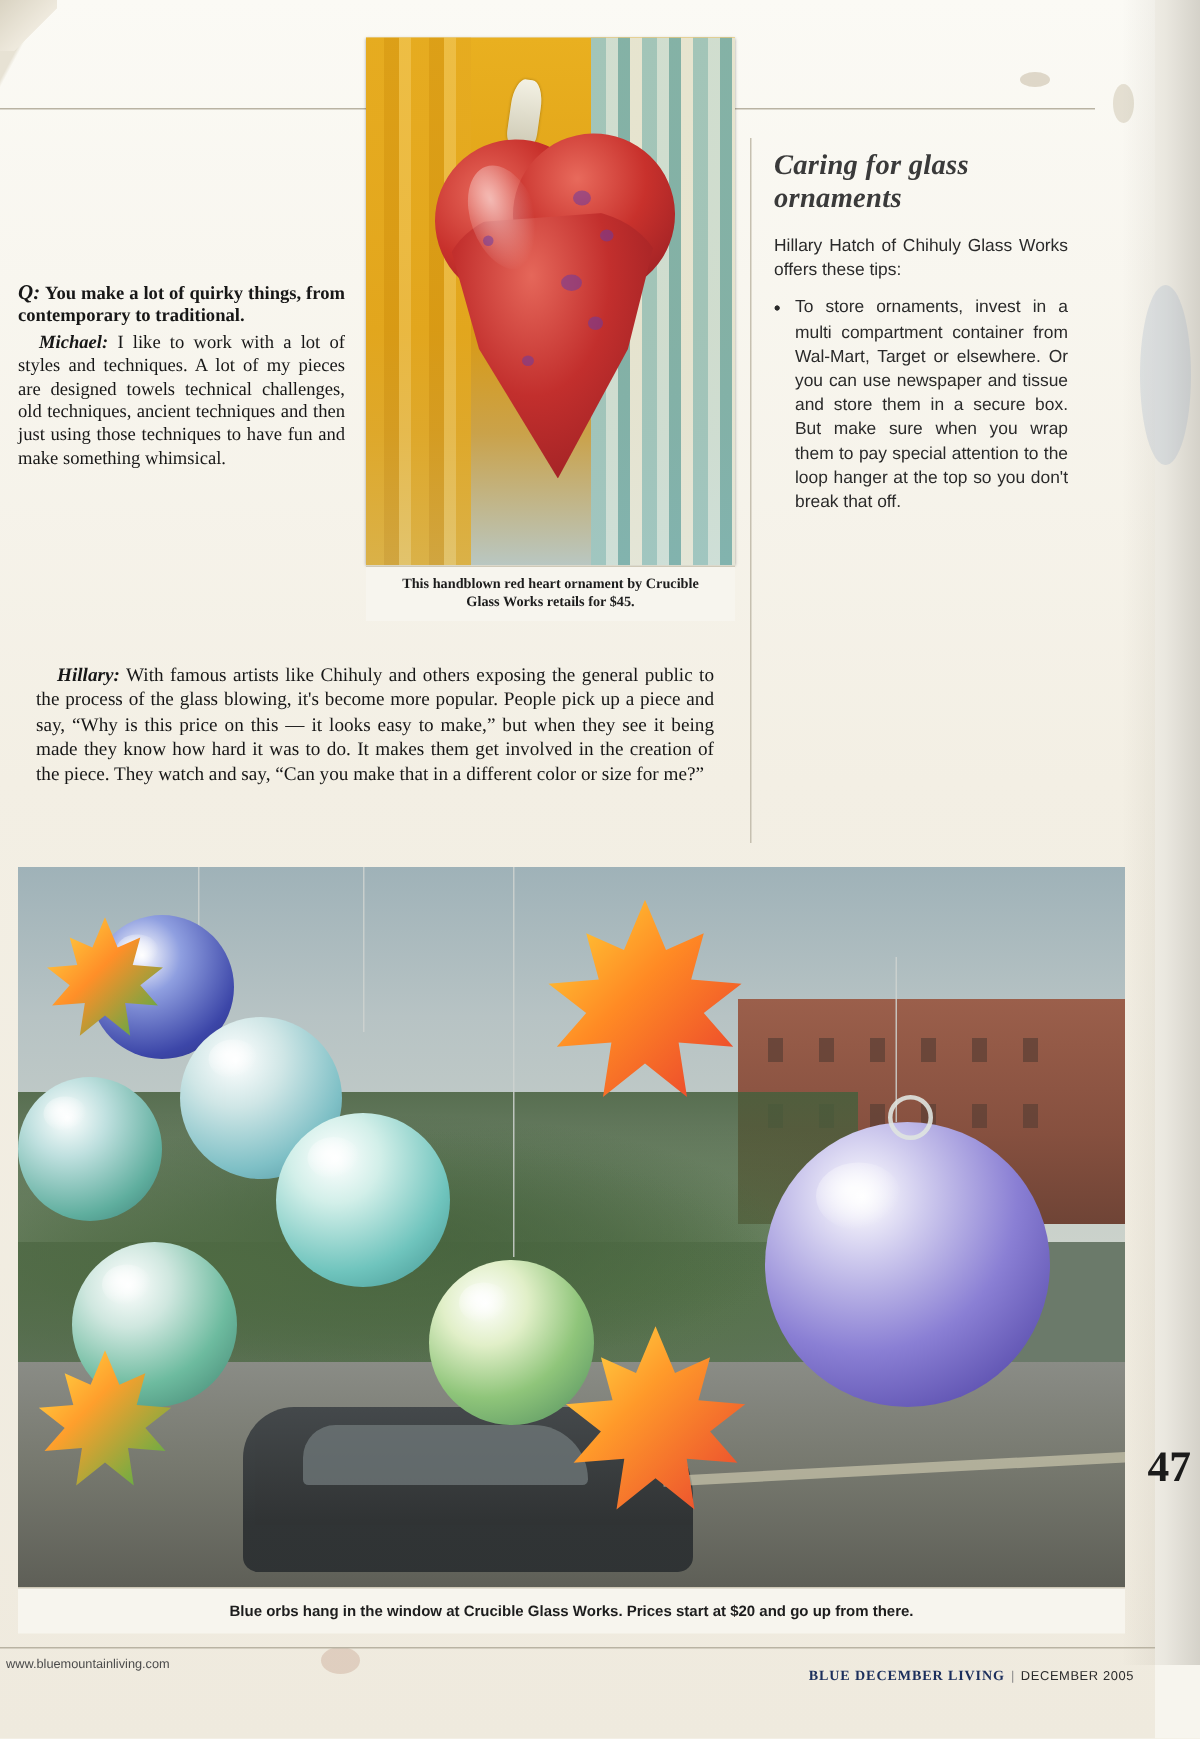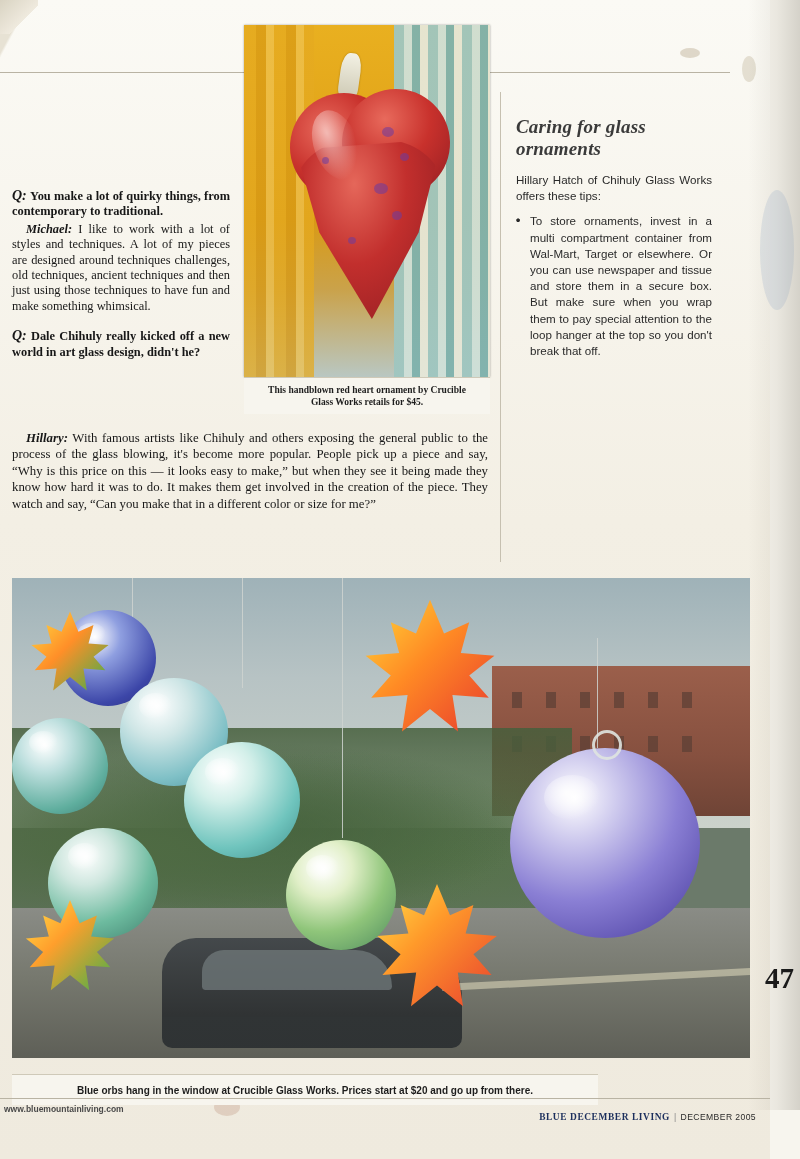--- a/index.html
+++ b/index.html
@@ -101,25 +101,25 @@
   .qa p{margin:0 0 0 0;}
   .qa .ans{text-indent:14px;margin-top:2px;}
   .qa .spk{font-weight:bold;font-style:italic;}
   .qa .block2{margin-top:14px;}
 
   .wide-para{
     position:absolute;left:12px;top:430px;width:476px;
     font-size:12.8px;line-height:16.4px;color:#171717;text-align:justify;
   }
   .wide-para .spk{font-weight:bold;font-style:italic;}
-  .wide-para p{margin:0;text-indent:14px;}
+  .wide-para p{margin:12px;text-indent:14px;}
 
   
   .sidebar{
-    position:absolute;left:516px;top:116px;width:196px;
+    position:absolute;left:516px;top:100px;width:196px;
   }
   .sidebar h2{
     margin:0 0 12px 0;
     font-family:"Liberation Serif", serif;
     font-style:italic;font-weight:bold;
     font-size:19px;line-height:22px;color:#3a3a3a;
     letter-spacing:.2px;
   }
   .sidebar .body{
     font-family:"Liberation Sans", sans-serif;
@@ -160,38 +160,38 @@
   .road-line{position:absolute;left:430px;top:398px;width:310px;height:7px;background:#d8d3b8;opacity:.6;transform:rotate(-3deg);}
 
   .orb{position:absolute;border-radius:50%;}
   .orb .hl{position:absolute;left:18%;top:14%;width:30%;height:24%;border-radius:50%;
     background:radial-gradient(ellipse at 40% 40%, rgba(255,255,255,.85), rgba(255,255,255,0) 70%);}
   .wire{position:absolute;width:1px;background:#cfd4d0;opacity:.85;}
   .leaf{position:absolute;}
   .leaf svg{display:block;}
 
   .orb-caption{
-    position:absolute;left:12px;top:1058px;width:586px;height:30px;
+    position:absolute;left:12px;top:1058px;width:738px;height:30px;
     background:#f7f5ee;border-top:1px solid #cfc9b8;
-    display:flex;align-items:center;justify-content:center;margin-top:16px;
+    display:flex;align-items:center;justify-content:center;
   }
   .orb-caption span{
     font-family:"Liberation Sans", sans-serif;
     font-weight:bold;font-size:10px;color:#1d1d1d;
   }
 
   
   .page-number{
     position:absolute;right:6px;top:962px;
     font-family:"Liberation Serif", serif;font-weight:bold;font-size:29px;color:#1b1b1b;
   }
   .footer-rule{position:absolute;left:0;top:1098px;width:770px;height:1px;background:#b9b3a3;}
   .footer-left{
     position:absolute;left:4px;top:1104px;
-    font-family:"Liberation Sans", sans-serif;font-size:8.5px;color:#4a4a4a;font-weight:bold;
+    font-family:"Liberation Sans", sans-serif;font-size:8.5px;color:#4a4a4a;
   }
   .footer-right{
     position:absolute;right:44px;top:1112px;
     font-family:"Liberation Sans", sans-serif;font-size:8.6px;color:#2a2a2a;
     letter-spacing:.4px;
   }
   .footer-right .mag{
     font-family:"Liberation Serif", serif;font-weight:bold;font-size:9.4px;color:#1b2e5c;
     letter-spacing:.6px;
   }
@@ -234,25 +234,21 @@
     <span>This handblown red heart ornament by Crucible Glass Works retails for $45.</span>
   </div>
 
   <div class="qa">
     <p>
       <span class="qmark">Q:</span>
       <span class="q">You make a lot of quirky things, from contemporary to traditional.</span>
     </p>
     <p class="ans">
       <span class="spk">Michael:</span>
-      <span>I like to work with a lot of styles and techniques. A lot of my pieces are designed around techniques challenges, old techniques, ancient techniques and then just using those techniques to have fun and make something whimsical.</span>
-    </p>
-    <p class="block2">
-      <span class="qmark">Q:</span>
-      <span class="q">Dale Chihuly really kicked off a new world in art glass design, didn't he?</span>
+      <span>I like to work with a lot of styles and techniques. A lot of my pieces are designed towels technical challenges, old techniques, ancient techniques and then just using those techniques to have fun and make something whimsical.</span>
     </p>
   </div>
 
   <div class="wide-para">
     <p>
       <span class="spk">Hillary:</span>
       <span>With famous artists like Chihuly and others exposing the general public to the process of the glass blowing, it's become more popular. People pick up a piece and say, “Why is this price on this — it looks easy to make,” but when they see it being made they know how hard it was to do. It makes them get involved in the creation of the piece. They watch and say, “Can you make that in a different color or size for me?”</span>
     </p>
   </div>
 

